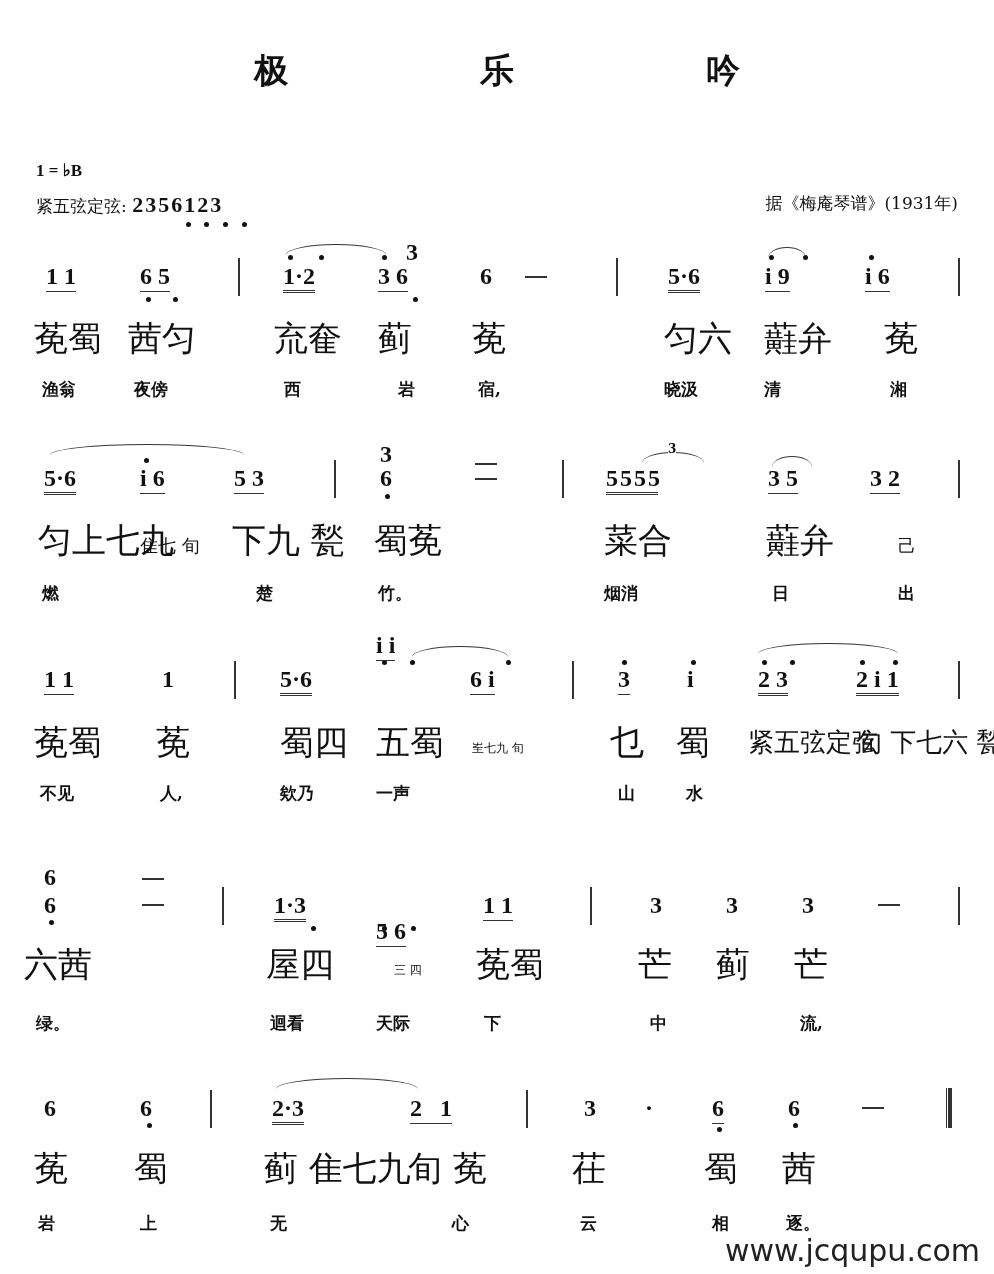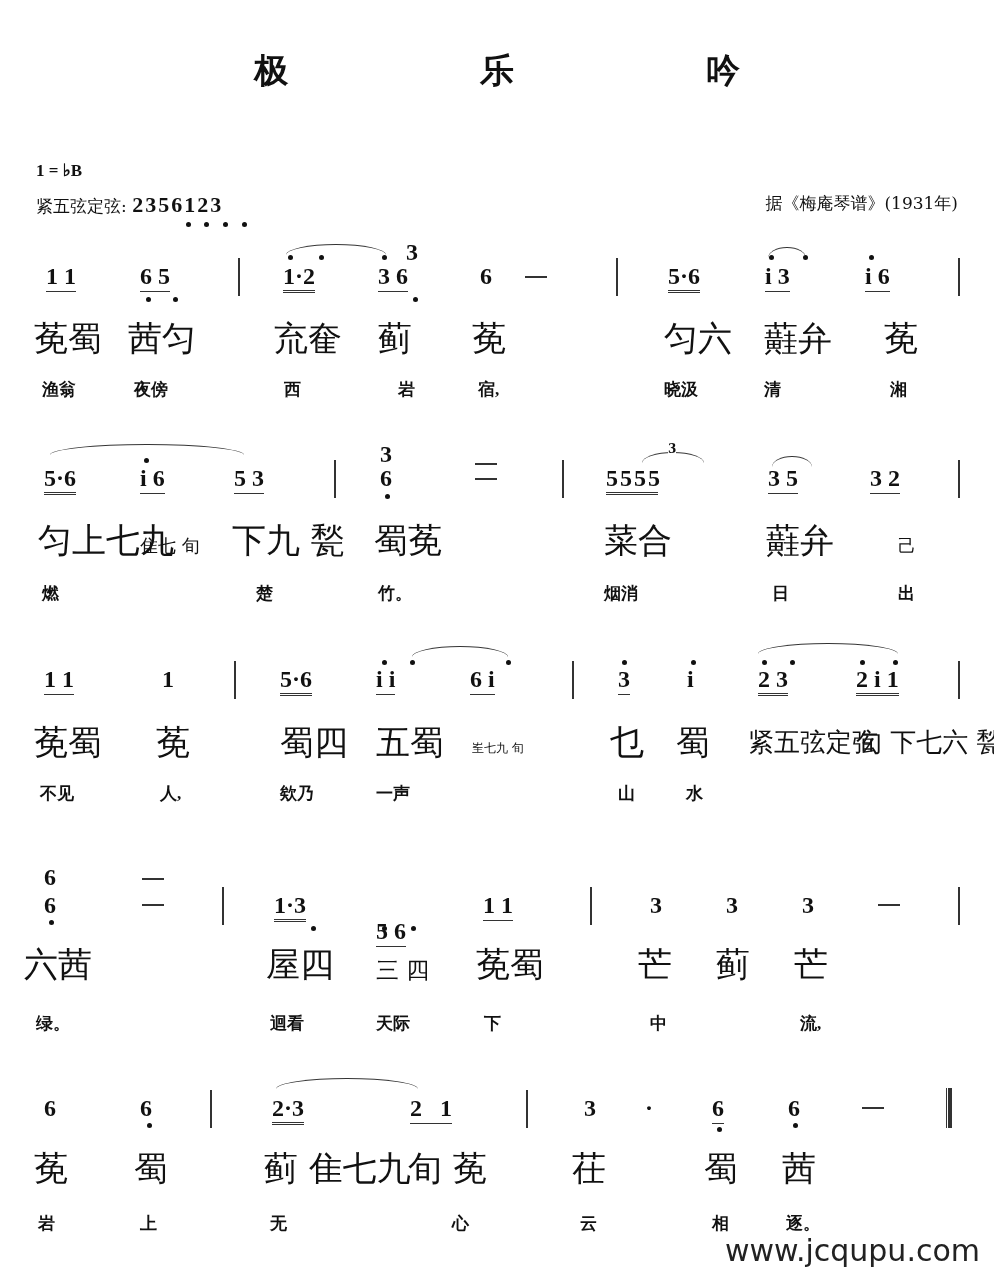--- a/index.html
+++ b/index.html
@@ -12,21 +12,21 @@
   .tuning { top:192px; left:36px; font-size:17px; }
   .tuning .nums { font-weight:bold; font-size:22px; font-family:"Liberation Serif", serif; letter-spacing:2px; }
   .source { top:192px; right:36px; font-size:17px; }
   .n { font-family:"Liberation Serif", serif; font-weight:bold; font-size:24px; line-height:24px; white-space:nowrap; }
   .ul { border-bottom:1.5px solid #333; padding-bottom:3px; }
   .ul2 { border-bottom:3px double #333; padding-bottom:2px; }
   .bar { width:1.5px; background:#333; height:38px; }
   .dbar { width:6px; height:40px; border-left:1.5px solid #333; border-right:4px solid #333; box-sizing:border-box; }
   .dash { width:22px; height:2px; background:#333; }
   .tab { font-size:34px; line-height:36px; font-family:"DejaVu Serif", serif; white-space:nowrap; }
-  .lyr { font-size:17px; font-weight:bold; white-space:nowrap;font-family:Liberation Serif, serif; }
+  .lyr { font-size:17px; font-weight:bold; white-space:nowrap; }
   .slur { border-top:1.5px solid #333; border-radius:50% 50% 0 0 / 100% 100% 0 0; height:10px; }
   .dot { width:5px; height:5px; border-radius:50%; background:#111; }
   .watermark { right:14px; bottom:6px; font-family:"DejaVu Sans", sans-serif; font-size:30px; color:#222; }
 </style>
 </head>
 <body>
 
 <div class="abs title">极 乐 吟</div>
 <div class="abs key">1 = ♭B</div>
 <div class="abs tuning">
@@ -55,21 +55,21 @@
   <span class="abs n" style="left:406px;top:240px">3</span>
   <span class="abs n ul" style="left:378px;top:264px">3 6</span>
   <span class="abs dot" style="left:413px;top:297px"></span>
   <span class="abs n" style="left:480px;top:264px">6</span>
   <span class="abs dash" style="left:525px;top:276px"></span>
   <span class="abs bar" style="left:616px;top:258px"></span>
   <span class="abs n ul2" style="left:668px;top:264px">5·6</span>
   <span class="abs slur" style="left:768px;top:247px;width:38px"></span>
   <span class="abs dot" style="left:769px;top:255px"></span>
     <span class="abs dot" style="left:803px;top:255px"></span>
-  <span class="abs n ul" style="left:765px;top:264px">i 3</span>
+  <span class="abs n ul" style="left:765px;top:264px">i 9</span>
   <span class="abs dot" style="left:869px;top:255px"></span>
   <span class="abs n ul" style="left:865px;top:264px">i 6</span>
   <span class="abs bar" style="left:958px;top:258px"></span>
 
   <span class="abs tab" style="left:34px;top:320px">莬蜀</span>
   <span class="abs tab" style="left:128px;top:320px">茜匀</span>
   <span class="abs tab" style="left:274px;top:320px">㐬奞</span>
   <span class="abs tab" style="left:378px;top:320px">蓟</span>
   <span class="abs tab" style="left:472px;top:320px">莬</span>
   <span class="abs tab" style="left:664px;top:320px">匀六</span>
@@ -124,21 +124,21 @@
 </div>
 
 <div>
   <span class="abs n ul" style="left:44px;top:667px">1 1</span>
   <span class="abs n" style="left:162px;top:667px">1</span>
   <span class="abs bar" style="left:234px;top:661px"></span>
   <span class="abs n ul2" style="left:280px;top:667px">5·6</span>
   <span class="abs dot" style="left:382px;top:660px"></span>
     <span class="abs dot" style="left:410px;top:660px"></span>
   <span class="abs slur" style="left:412px;top:646px;width:96px"></span>
-  <span class="abs n ul" style="left:376px;top:667px">i i</span>
+  <span class="abs n ul" style="left:376px;top:633px">i i</span>
   <span class="abs dot" style="left:506px;top:660px"></span>
   <span class="abs n ul" style="left:470px;top:667px">6 i</span>
   <span class="abs bar" style="left:572px;top:661px"></span>
   <span class="abs dot" style="left:622px;top:660px"></span>
   <span class="abs n ul" style="left:618px;top:667px">3</span>
   <span class="abs dot" style="left:691px;top:660px"></span>
   <span class="abs n" style="left:687px;top:667px">i</span>
   <span class="abs slur" style="left:758px;top:643px;width:140px"></span>
   <span class="abs dot" style="left:762px;top:660px"></span>
     <span class="abs dot" style="left:790px;top:660px"></span>
@@ -181,21 +181,21 @@
   <span class="abs n ul" style="left:483px;top:893px">1 1</span>
   <span class="abs bar" style="left:590px;top:887px"></span>
   <span class="abs n" style="left:650px;top:893px">3</span>
   <span class="abs n" style="left:726px;top:893px">3</span>
   <span class="abs n" style="left:802px;top:893px">3</span>
   <span class="abs dash" style="left:878px;top:904px"></span>
   <span class="abs bar" style="left:958px;top:887px"></span>
 
   <span class="abs tab" style="left:24px;top:946px">六茜</span>
   <span class="abs tab" style="left:266px;top:946px">屋四</span>
-  <span class="abs tab" style="left:376px;top:952px;font-size:23px">三 四</span>
+  <span class="abs tab" style="left:394px;top:952px;font-size:12px">三 四</span>
   <span class="abs tab" style="left:476px;top:946px">莬蜀</span>
   <span class="abs tab" style="left:638px;top:946px">芒</span>
   <span class="abs tab" style="left:716px;top:946px">蓟</span>
   <span class="abs tab" style="left:794px;top:946px">芒</span>
 
   <span class="abs lyr" style="left:36px;top:1012px">绿。</span>
   <span class="abs lyr" style="left:270px;top:1012px">迴看</span>
   <span class="abs lyr" style="left:376px;top:1012px">天际</span>
   <span class="abs lyr" style="left:484px;top:1012px">下</span>
   <span class="abs lyr" style="left:650px;top:1012px">中</span>

